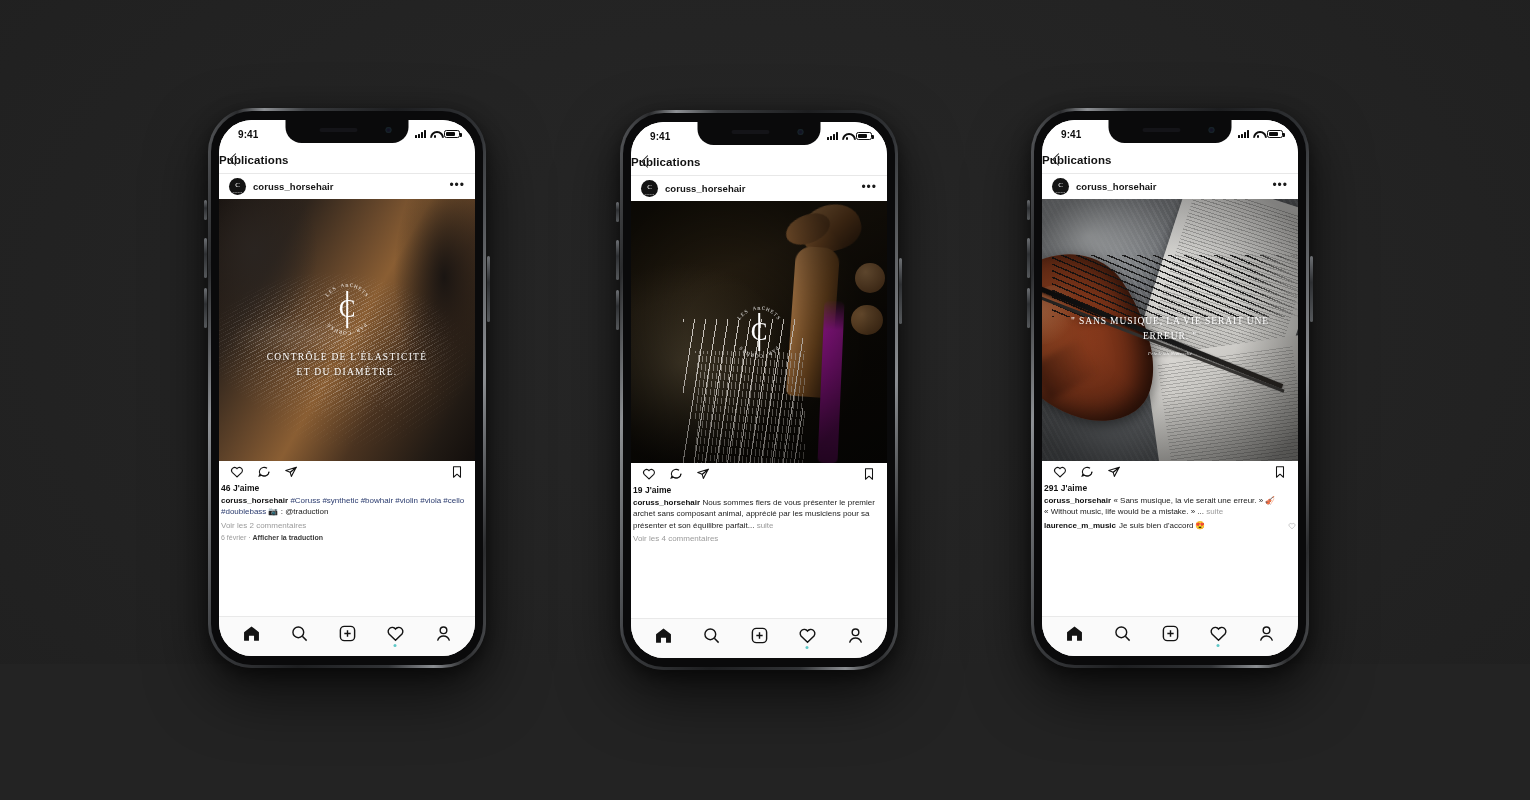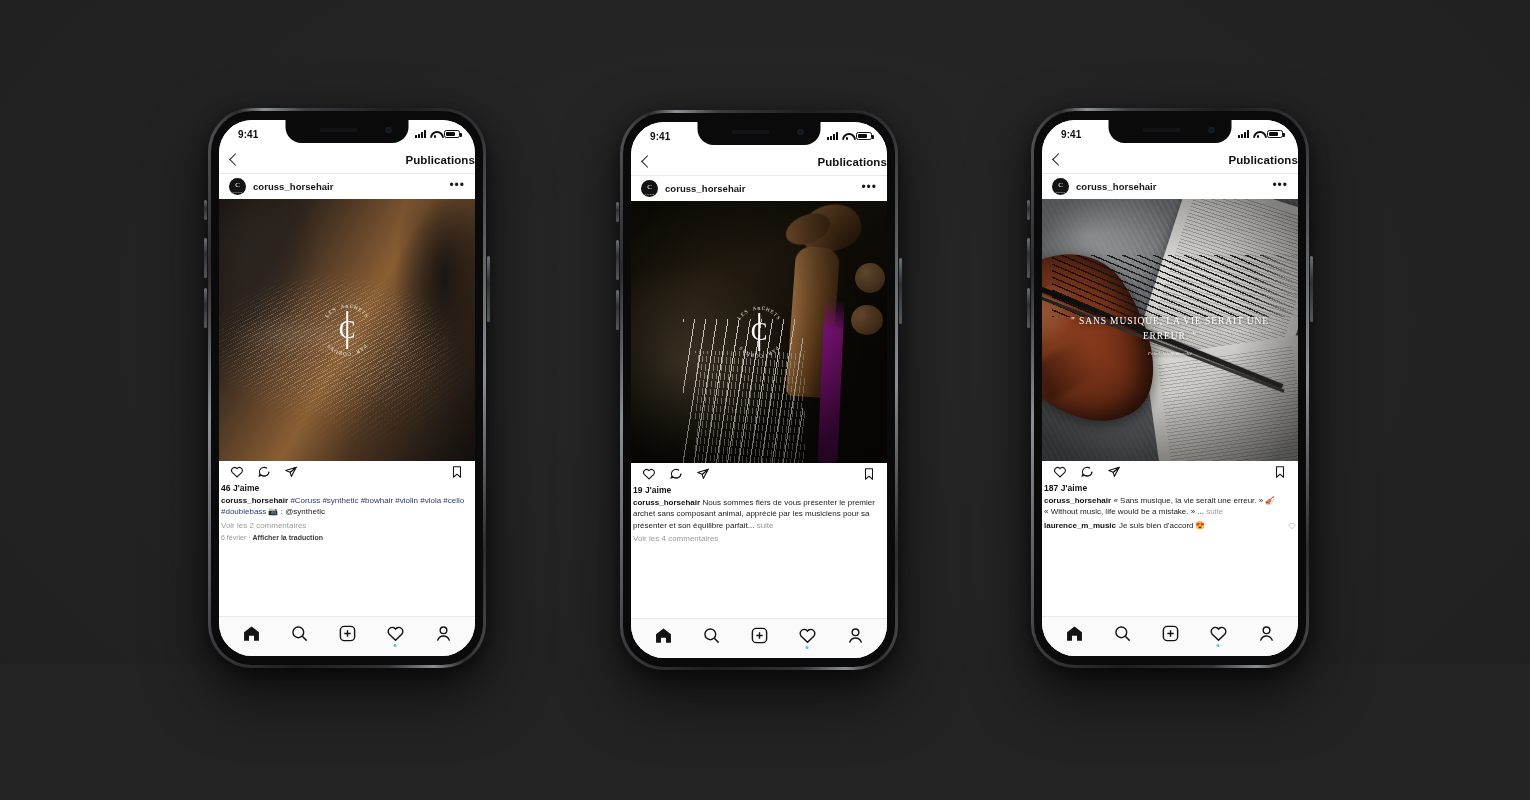--- a/index.html
+++ b/index.html
@@ -102,21 +102,21 @@
     position: relative;
   }
   .back-chevron {
     width: 9px; height: 9px;
     border-left: 1.6px solid #1a1a1a;
     border-bottom: 1.6px solid #1a1a1a;
     transform: rotate(45deg);
     cursor: pointer;
   }
   .nav-title {
-    position: absolute; left: 0; right: 0; text-align: right;
+    position: absolute; left: 0; right: 0; text-align: left;
     font-size: 11.5px; font-weight: 700; color: #111; letter-spacing: .1px;
   }
 
   
   .post-head {
     flex: 0 0 25px; height: 25px;
     display: flex; align-items: center; gap: 7px;
     padding: 0 10px; background: #fff;
   }
   .avatar {
@@ -370,20 +370,21 @@
                   <span style="transform: rotate(-5.33333deg) translate(0px, 24px) rotate(180deg) translate(-50%, -50%);">C</span>
                   <span style="transform: rotate(5.33333deg) translate(0px, 24px) rotate(180deg) translate(-50%, -50%);">O</span>
                   <span style="transform: rotate(16deg) translate(0px, 24px) rotate(180deg) translate(-50%, -50%);">R</span>
                   <span style="transform: rotate(26.6667deg) translate(0px, 24px) rotate(180deg) translate(-50%, -50%);">U</span>
                   <span style="transform: rotate(37.3333deg) translate(0px, 24px) rotate(180deg) translate(-50%, -50%);">S</span>
                   <span style="transform: rotate(48deg) translate(0px, 24px) rotate(180deg) translate(-50%, -50%);">S</span>
                 </div>
               <div class="bar"></div>
               <div class="glyph">C</div>
             </div>
+            <div class="ovl-title">CONTRÔLE DE L'ÉLASTICITÉ ET DU DIAMÈTRE.</div>
           </div>
         </div>
 
         <div class="actions">
           <span class="ic">
               <svg viewBox="0 0 24 24" fill="none" stroke="#131313" stroke-width="1.8">
                 <path d="M12 20.5 3.8 12.6A4.8 4.8 0 1 1 12 6.3a4.8 4.8 0 1 1 8.2 6.3Z"></path>
               </svg>
             </span>
           <span class="ic">
@@ -404,21 +405,21 @@
                 <path d="M6 3h12v18l-6-5.2L6 21V3Z"></path>
               </svg>
             </span>
         </div>
 
         <div class="caption">
           <div class="likes">46 J'aime</div>
           <div class="cap-text">
             <span class="u">coruss_horsehair</span>
             <span class="tag">#Coruss #synthetic #bowhair #violin #viola #cello #doublebass</span>
-            <span>📷 : @synthetic</span>
+            <span>📷 : @traduction</span>
           </div>
           <div class="cmt">Voir les 2 commentaires</div>
           <div class="meta">
             <span>6 février</span>
             <span> · </span>
             <b>Afficher la traduction</b>
           </div>
         </div>
 
         <div class="tabbar">
@@ -690,21 +691,21 @@
             </span>
           <span class="spacer"></span>
           <span class="ic">
               <svg viewBox="0 0 24 24" fill="none" stroke="#131313" stroke-width="1.8" stroke-linejoin="round">
                 <path d="M6 3h12v18l-6-5.2L6 21V3Z"></path>
               </svg>
             </span>
         </div>
 
         <div class="caption">
-          <div class="likes">187 J'aime</div>
+          <div class="likes">291 J'aime</div>
           <div class="cap-text">
             <span class="u">coruss_horsehair</span>
             <span>« Sans musique, la vie serait une erreur. » 🎻</span>
           </div>
           <div class="cap-text">
             <span>« Without music, life would be a mistake. » ...</span>
             <span class="more">suite</span>
           </div>
           <div class="cmt-line">
             <span class="grow">

